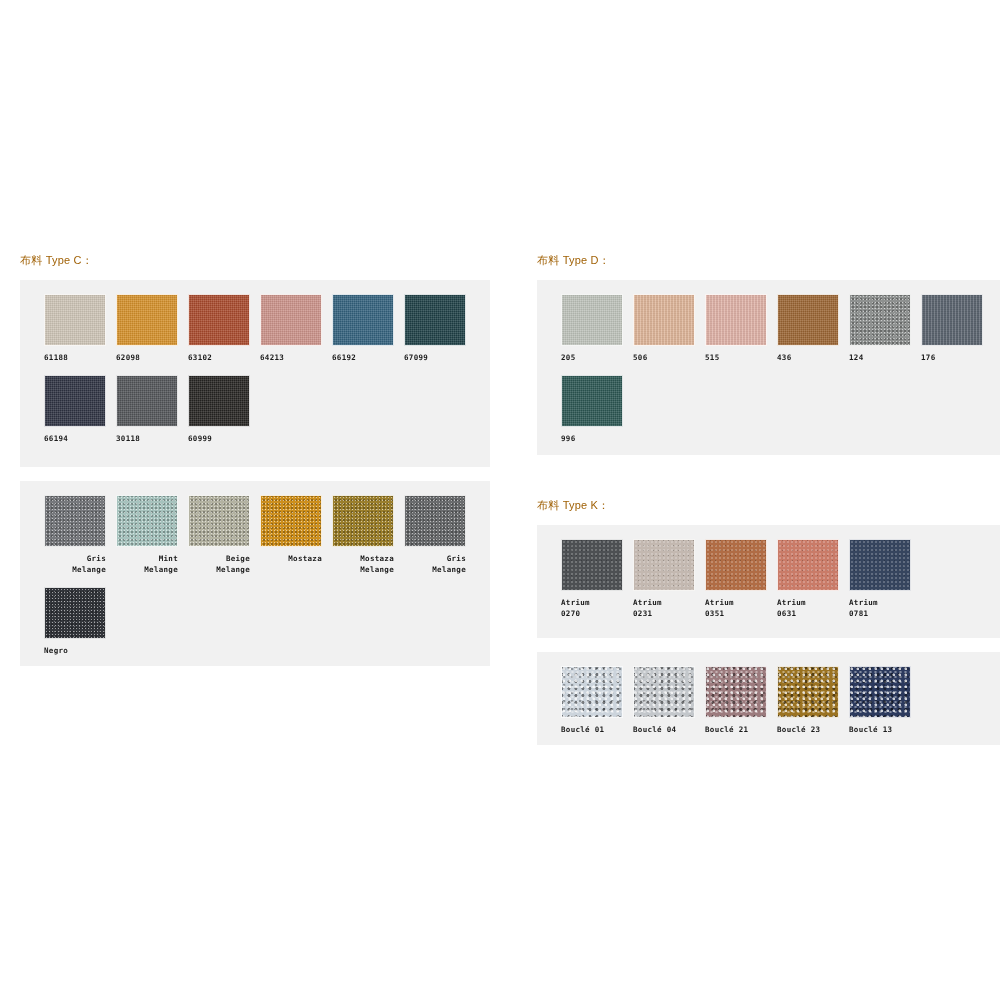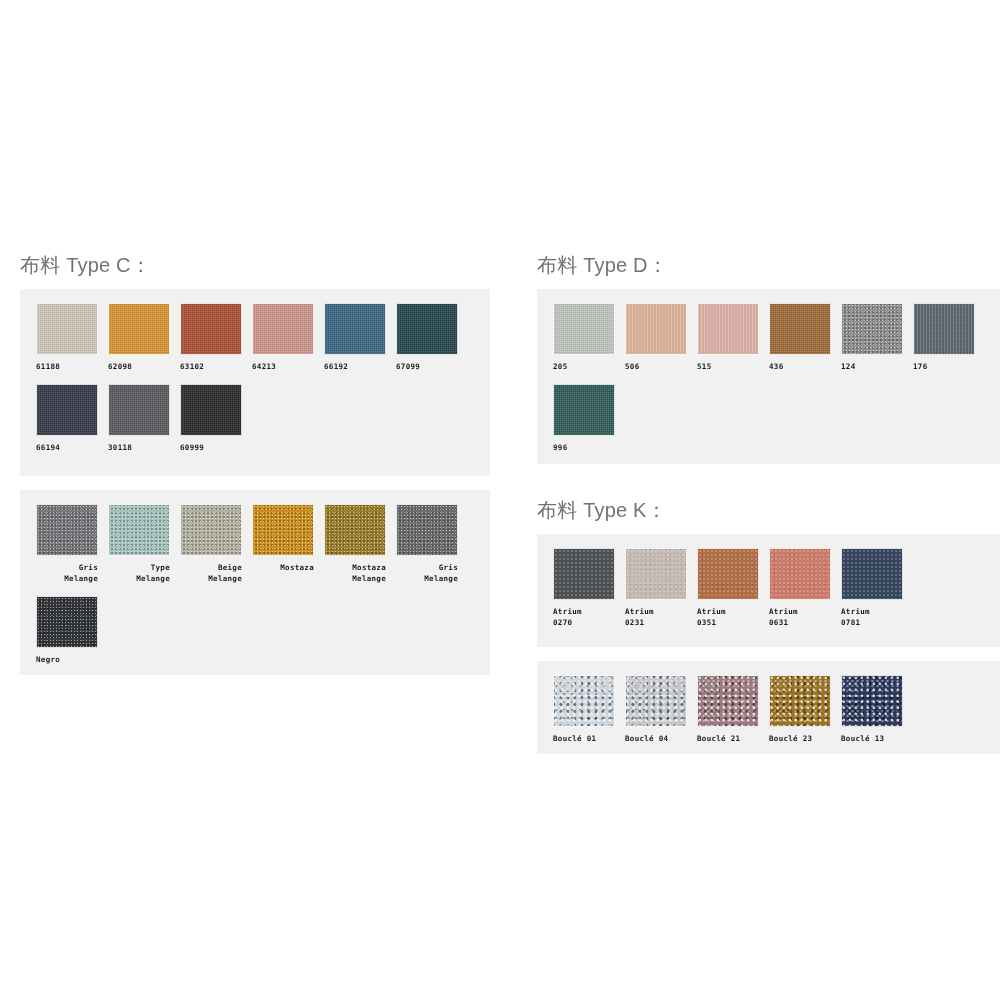--- a/index.html
+++ b/index.html
@@ -28,33 +28,33 @@
     position: absolute;
     top: 0;
     width: 480px;
   }
   .column-left  { left: 20px; }
   .column-right { left: 537px; }
 
   
   .section-heading {
     font-family: "Liberation Sans", sans-serif;
-    font-size: 20px;
+    font-size: 11px;
     font-weight: 400;
-    color: #737373;
+    color: #a16207;
     letter-spacing: 0.2px;
     white-space: nowrap;
     line-height: 1;
   }
 
   
   .panel {
     background: #f1f1f1;
     box-sizing: border-box;
-    padding: 14px 12px 10px 16px;
+    padding: 14px 12px 10px 24px;
   }
 
   .swatch-row {
     display: flex;
     flex-wrap: wrap;
     align-items: flex-start;
   }
 
   .swatch-cell {
     box-sizing: border-box;
@@ -198,21 +198,21 @@
             <div class="swatch-cell">
               <div class="swatch-chip tex-melange" style="background: rgb(118, 120, 124);"></div>
               <div class="swatch-label">
                 <span>Gris</span>
                 <span>Melange</span>
               </div>
             </div>
             <div class="swatch-cell">
               <div class="swatch-chip tex-melange" style="background: rgb(166, 194, 189);"></div>
               <div class="swatch-label">
-                <span>Type</span>
+                <span>Mint</span>
                 <span>Melange</span>
               </div>
             </div>
             <div class="swatch-cell">
               <div class="swatch-chip tex-melange" style="background: rgb(179, 178, 161);"></div>
               <div class="swatch-label">
                 <span>Beige</span>
                 <span>Melange</span>
               </div>
             </div>

